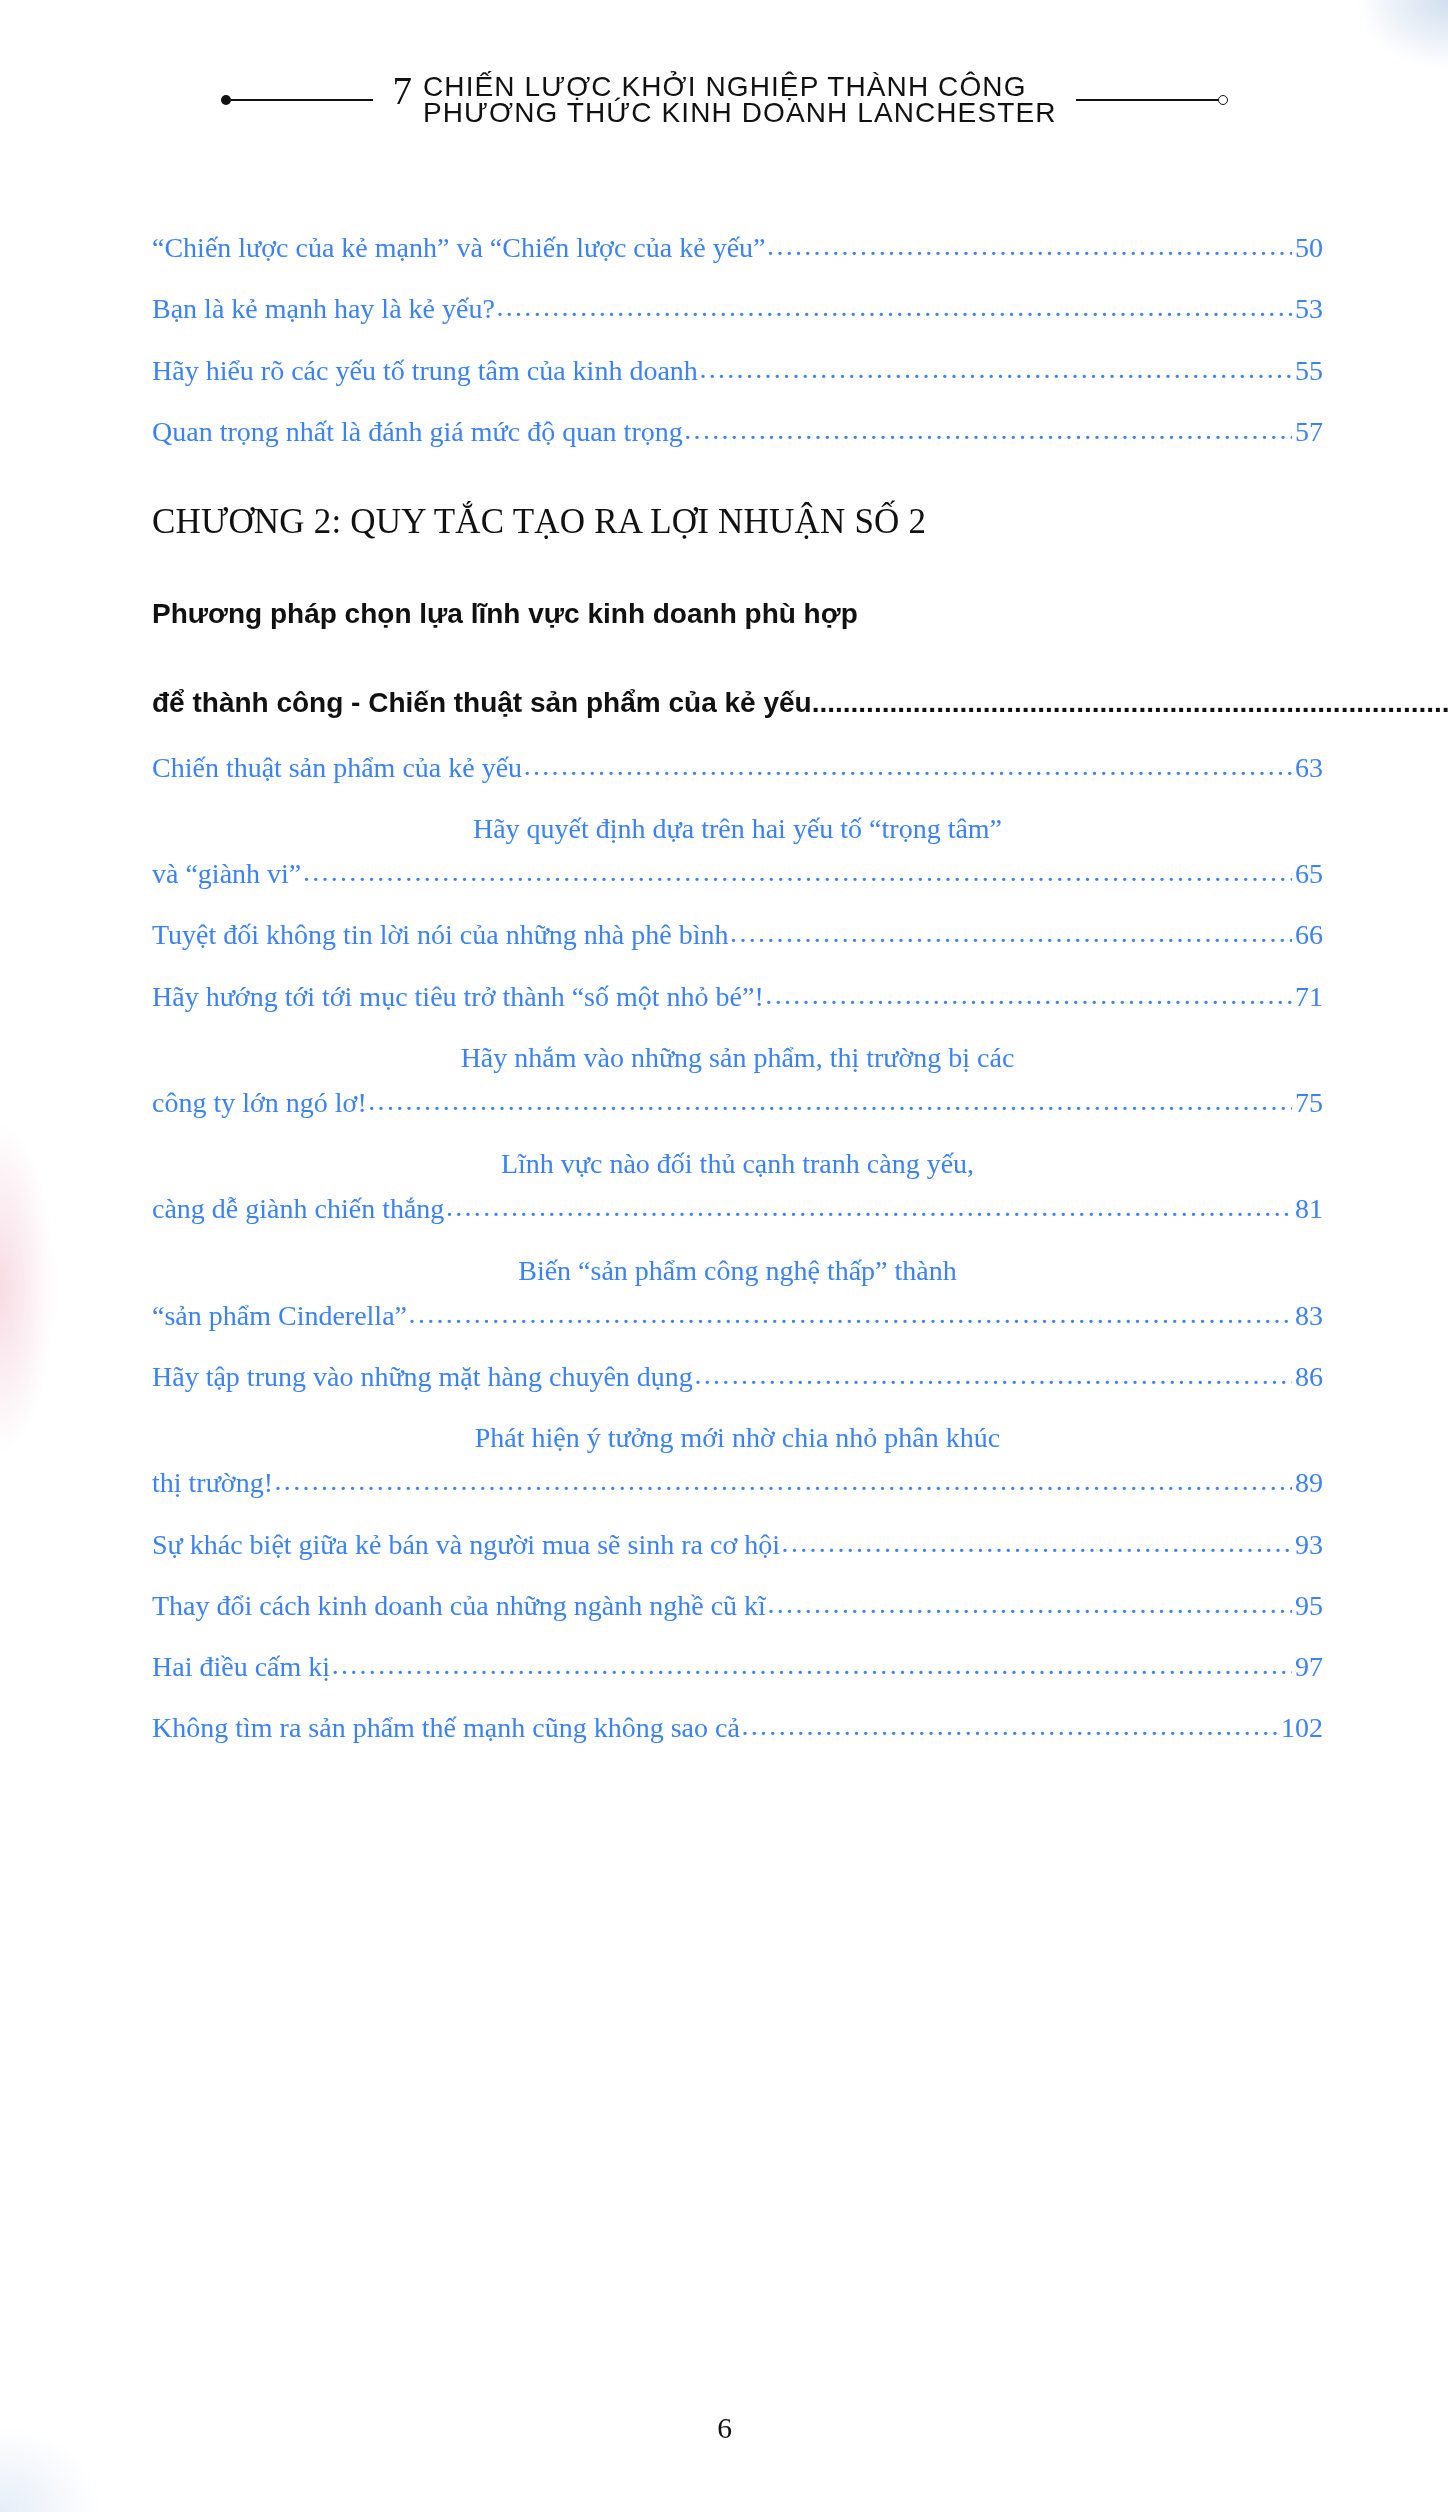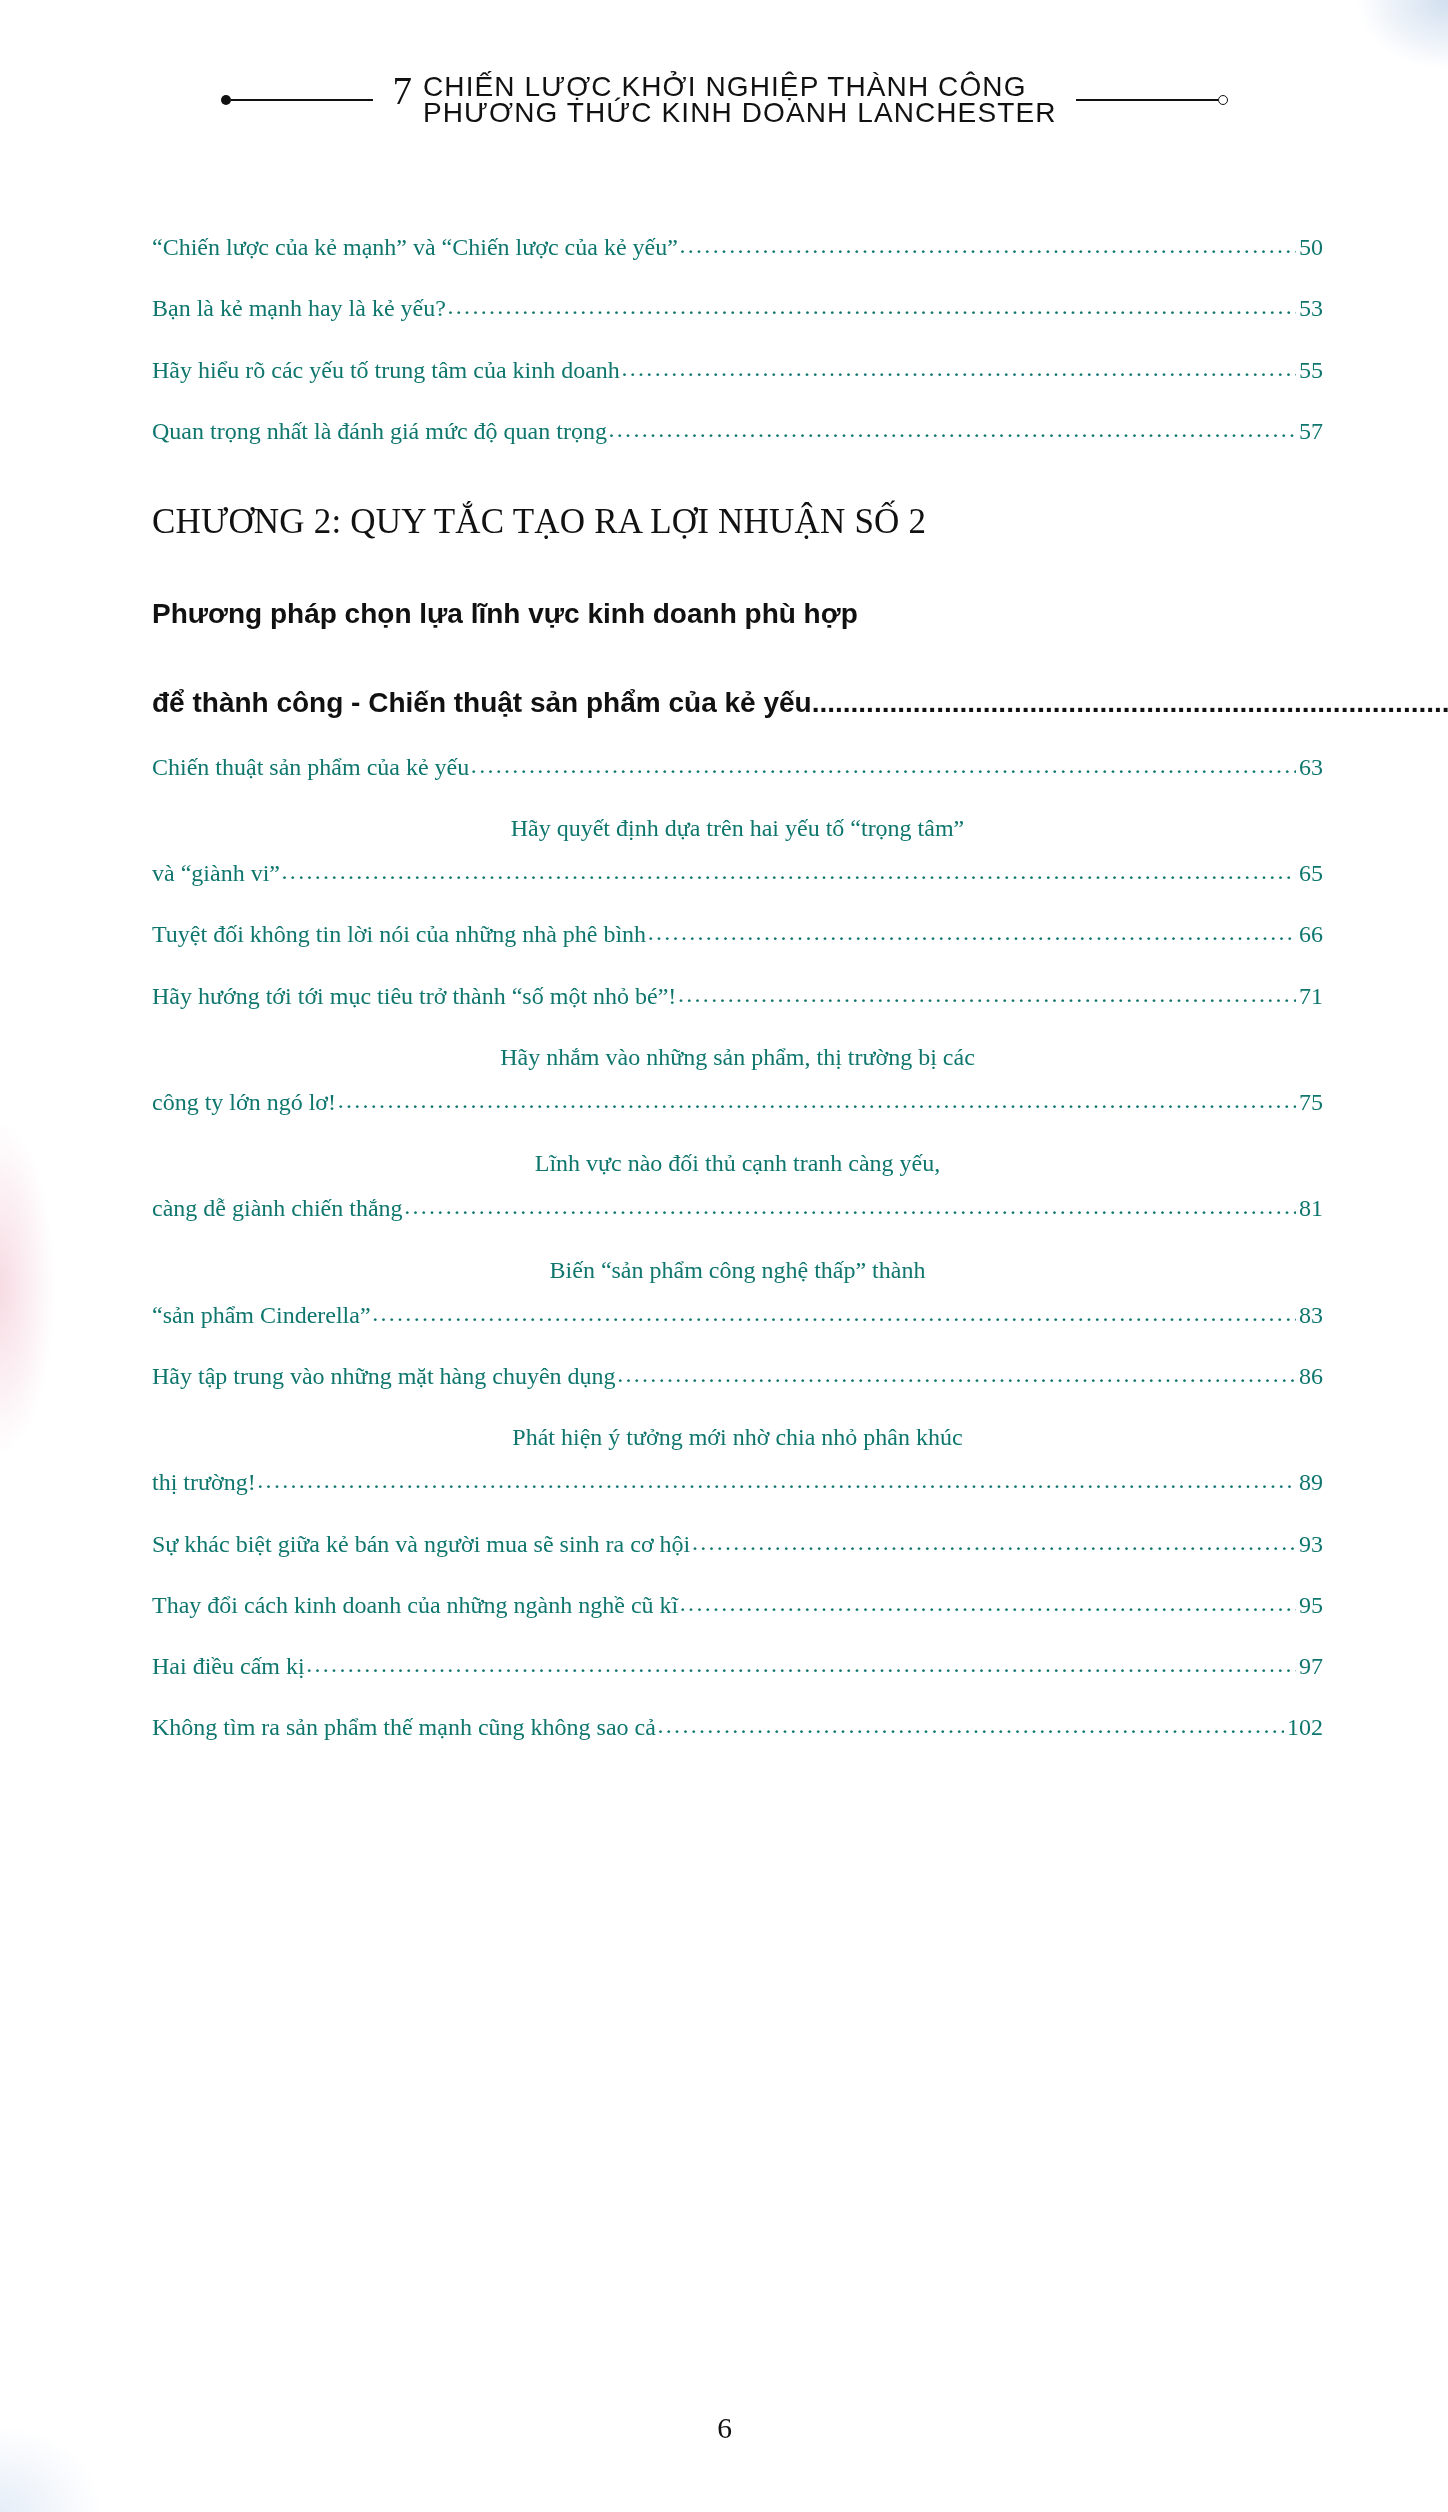--- a/index.html
+++ b/index.html
@@ -106,23 +106,23 @@
   .toc {
     position: absolute;
     top: 225px;
     left: 152px;
     width: 1171px;
   }
 
   .toc-entry {
     display: block;
     margin-bottom: 16.3px;
-    font-size: 24px;
+    font-size: 28px;
     line-height: 45px;
-    color: #0f766e;
+    color: #3b82f6;
   }
   .toc-entry .rowline {
     display: flex;
     align-items: baseline;
     width: 100%;
   }
   .toc-entry .title {
     white-space: nowrap;
     flex: 0 0 auto;
   }

